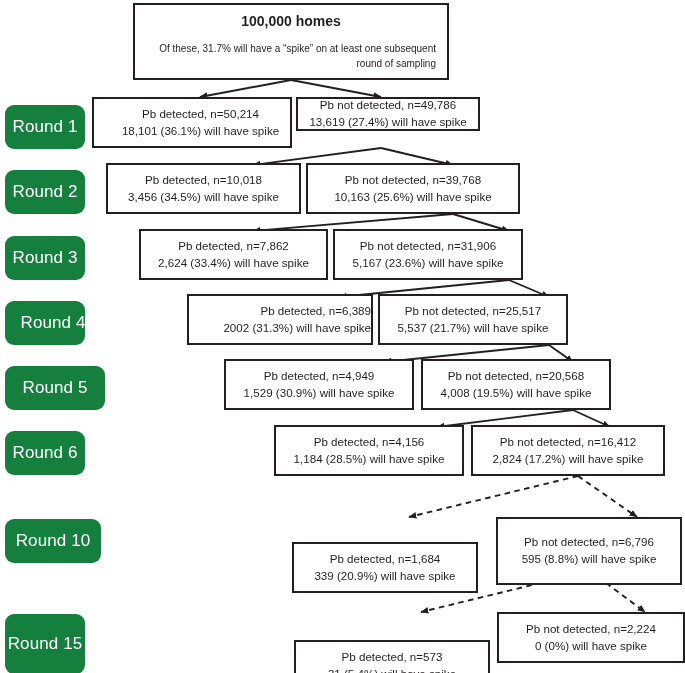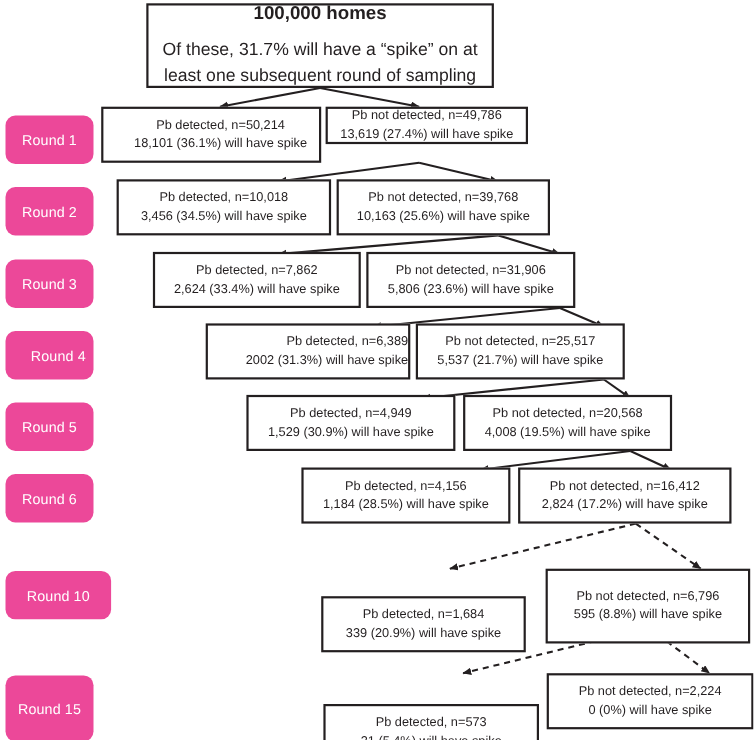--- a/index.html
+++ b/index.html
@@ -25,27 +25,27 @@
     position: absolute;
     left: 0; top: 0;
     width: 685px;
     height: 673px;
     z-index: 1;
   }
   
   .round-pill {
     position: absolute;
     z-index: 3;
-    background: #ec4899;
+    background: #15803d;
     color: #ffffff;
     border-radius: 9px;
     display: flex;
     align-items: center;
     justify-content: center;
-    font-size: 13px;
+    font-size: 17px;
     letter-spacing: .1px;
     white-space: nowrap;
     box-sizing: border-box;
   }
   
   .node {
     position: absolute;
     z-index: 2;
     background: #ffffff;
     border: 2.2px solid #231f20;
@@ -64,27 +64,28 @@
     white-space: nowrap;
   }
   
   .node.root {
     border-width: 2.6px;
     padding: 5px 8px 7px 8px;
     line-height: 1.5;
   }
   .node.root .title {
     font-weight: bold;
-    font-size: 17px;
+    font-size: 14px;
     margin-bottom: 9px;
     white-space: nowrap;
   }
   .node.root .sub {
-    font-size: 16px;
+    font-size: 10px;
     max-width: 290px;
+    text-align: right;
   }
 </style>
 </head>
 <body>
 
 <div id="flow">
 
   <svg id="connectors" viewBox="0 0 685 673" width="685" height="673" xmlns="http://www.w3.org/2000/svg">
     <defs>
       <marker id="arw" markerWidth="9" markerHeight="9" refX="7.4" refY="3.4" orient="auto" markerUnits="userSpaceOnUse">
@@ -138,50 +139,50 @@
     <span class="line2">13,619 (27.4%) will have spike</span>
   </div>
 
   <div class="round-pill" style="left:5px; top:170px; width:80px; height:44px;">
     <span>Round 2</span>
   </div>
   <div class="node" style="left:106px; top:163px; width:195px; height:51px;">
     <span class="line1">Pb detected, n=10,018</span>
     <span class="line2">3,456 (34.5%) will have spike</span>
   </div>
-  <div class="node" style="left:306px; top:163px; width:194px; height:51px;">
+  <div class="node" style="left:306px; top:163px; width:214px; height:51px;">
     <span class="line1">Pb not detected, n=39,768</span>
     <span class="line2">10,163 (25.6%) will have spike</span>
   </div>
 
   <div class="round-pill" style="left:5px; top:236px; width:80px; height:44px;">
     <span>Round 3</span>
   </div>
   <div class="node" style="left:139px; top:229px; width:189px; height:51px;">
     <span class="line1">Pb detected, n=7,862</span>
     <span class="line2">2,624 (33.4%) will have spike</span>
   </div>
   <div class="node" style="left:333px; top:229px; width:190px; height:51px;">
     <span class="line1">Pb not detected, n=31,906</span>
-    <span class="line2">5,806 (23.6%) will have spike</span>
+    <span class="line2">5,167 (23.6%) will have spike</span>
   </div>
 
   <div class="round-pill" style="left:5px; top:301px; width:80px; height:44px;padding-left:16px;">
     <span>Round 4</span>
   </div>
   <div class="node" style="left:187px; top:294px; width:186px; height:51px;align-items:flex-end;">
     <span class="line1">Pb detected, n=6,389</span>
     <span class="line2">2002 (31.3%) will have spike</span>
   </div>
   <div class="node" style="left:378px; top:294px; width:190px; height:51px;">
     <span class="line1">Pb not detected, n=25,517</span>
     <span class="line2">5,537 (21.7%) will have spike</span>
   </div>
 
-  <div class="round-pill" style="left:5px; top:366px; width:80px; height:44px;">
+  <div class="round-pill" style="left:5px; top:366px; width:100px; height:44px;">
     <span>Round 5</span>
   </div>
   <div class="node" style="left:224px; top:359px; width:190px; height:51px;">
     <span class="line1">Pb detected, n=4,949</span>
     <span class="line2">1,529 (30.9%) will have spike</span>
   </div>
   <div class="node" style="left:421px; top:359px; width:190px; height:51px;">
     <span class="line1">Pb not detected, n=20,568</span>
     <span class="line2">4,008 (19.5%) will have spike</span>
   </div>

